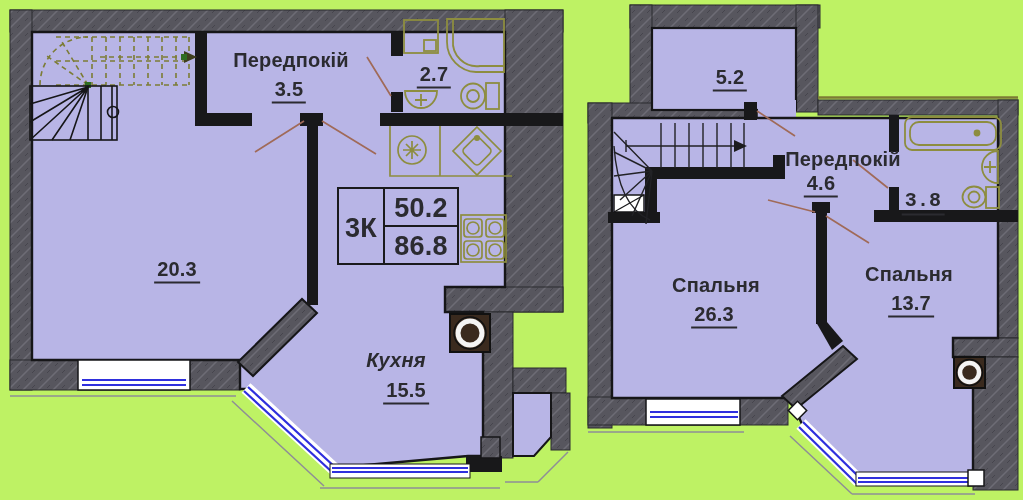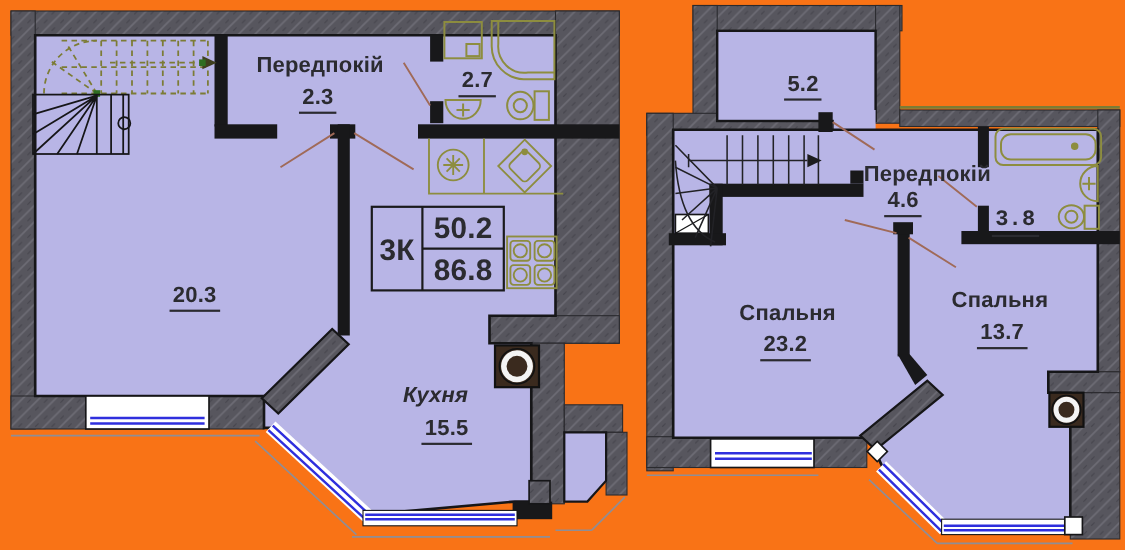--- a/index.html
+++ b/index.html
@@ -1,16 +1,16 @@
 <!DOCTYPE html>
 <html><head>
 <meta charset="utf-8">
 <style>
   html,body{margin:0;padding:0;background:#ffffff;}
-  #stage{position:relative;width:1023px;height:500px;background:#f97316;overflow:hidden;
+  #stage{position:relative;width:1023px;height:500px;background:#bef264;overflow:hidden;
          font-family:"Liberation Sans","DejaVu Sans",sans-serif;}
   #plan-svg{position:absolute;left:0;top:0;}
   .lbl{position:absolute;transform:translate(-50%,-50%);color:#2b2b30;font-weight:bold;
        font-size:20px;white-space:nowrap;text-align:center;letter-spacing:0.2px;}
   .lbl-wrap{white-space:normal;width:132px;line-height:1.25;}
   .lbl-area{border-bottom:2.5px solid #2b2b30;padding:0 3px 2px 3px;}
   .lbl-big{font-size:27px;}
 </style>
 </head>
 <body>
@@ -226,32 +226,32 @@
       <path d="M858,478 H970 M858,482 H970" stroke="#2f2fdd" stroke-width="2.2" fill="none"></path>
       <rect x="968" y="470" width="16" height="16" fill="#ffffff" stroke="#161618" stroke-width="1.5"></rect>
     </g>
     <path d="M588,432 H744 M790,436 L852,494 M852,494 H975" stroke="#8f8e96" stroke-width="1.5" fill="none"></path>
 
     <path d="M757,111 L795,136 M853,160 L888,188 M768,200 L815,212 M826,216 L869,243" stroke="#a06a58" stroke-width="1.7" fill="none"></path>
   </g>
 </svg>
 
 <div class="lbl" style="left:291px;top:60px;">Передпокій</div>
-<div class="lbl" style="left:289px;top:89px;"><span class="lbl-area">2.3</span></div>
+<div class="lbl" style="left:289px;top:89px;"><span class="lbl-area">3.5</span></div>
 <div class="lbl" style="left:434px;top:74px;"><span class="lbl-area">2.7</span></div>
 <div class="lbl" style="left:177px;top:269px;"><span class="lbl-area">20.3</span></div>
 <div class="lbl" style="left:396px;top:360px;font-style:italic;">Кухня</div>
 <div class="lbl" style="left:395px;top:390px;margin-left:11px;"><span class="lbl-area">15.5</span></div>
 
 <div class="lbl lbl-big" style="left:361px;top:228px;">3К</div>
 <div class="lbl lbl-big" style="left:421px;top:208px;">50.2</div>
 <div class="lbl lbl-big" style="left:421px;top:246px;">86.8</div>
 
 <div class="lbl" style="left:730px;top:77px;"><span class="lbl-area">5.2</span></div>
 <div class="lbl" style="left:843px;top:159px;">Передпокій</div>
 <div class="lbl" style="left:821px;top:183px;"><span class="lbl-area">4.6</span></div>
 <div class="lbl" style="left:923px;top:200px;font-family:Liberation Mono, monospace;"><span class="lbl-area">3.8</span></div>
 <div class="lbl" style="left:716px;top:285px;">Спальня</div>
-<div class="lbl" style="left:714px;top:314px;"><span class="lbl-area">23.2</span></div>
+<div class="lbl" style="left:714px;top:314px;"><span class="lbl-area">26.3</span></div>
 <div class="lbl" style="left:909px;top:274px;">Спальня</div>
 <div class="lbl" style="left:911px;top:303px;"><span class="lbl-area">13.7</span></div>
 
 </div>
 
 </body></html>

